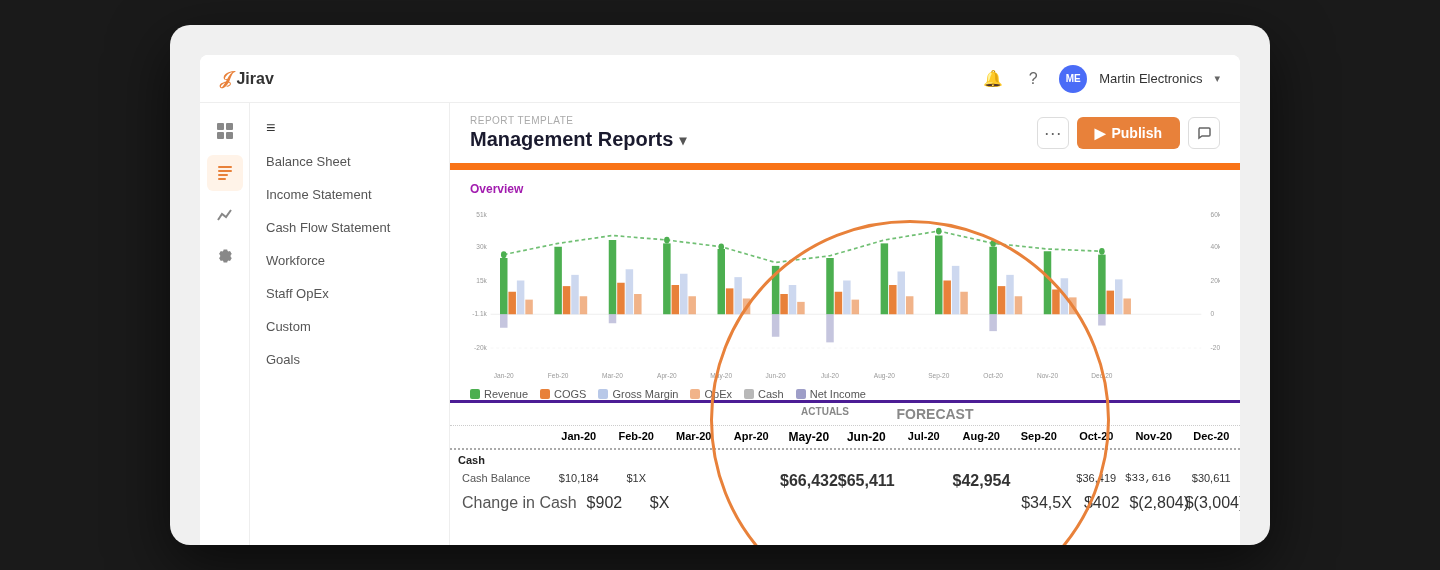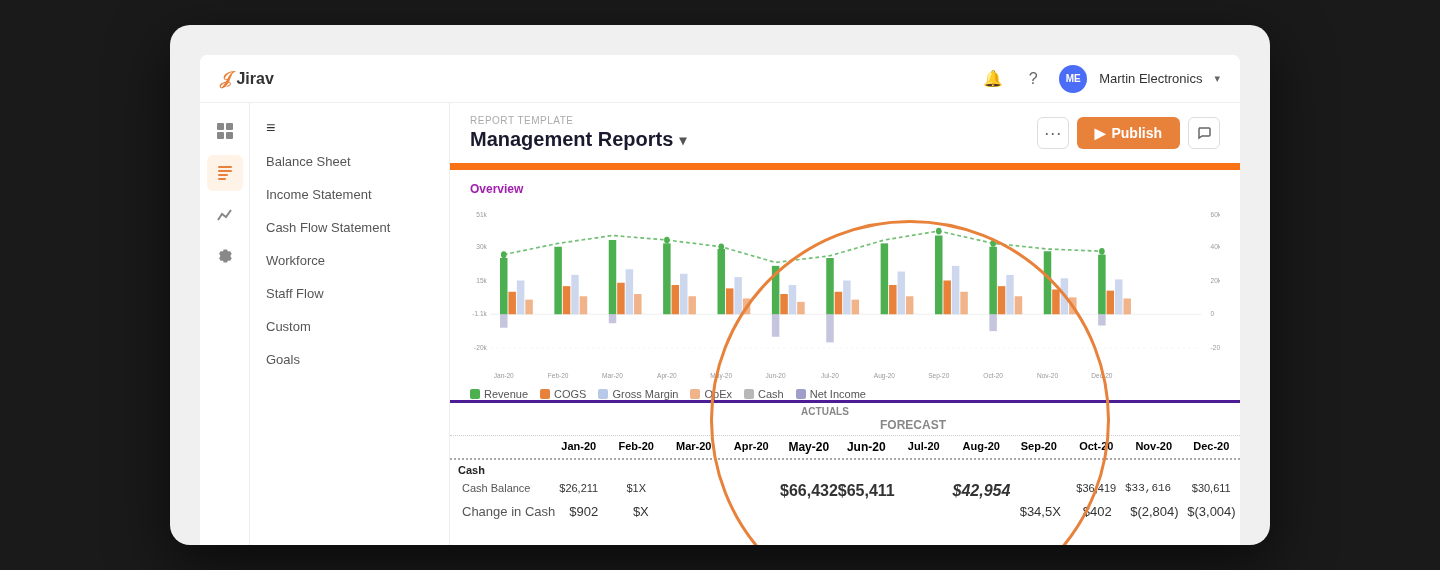--- a/index.html
+++ b/index.html
@@ -353,21 +353,21 @@
       </div>
 
       <div class="nav-panel">
         <div class="nav-header">
           <span class="hamburger-icon">≡</span>
         </div>
         <div class="nav-item">Balance Sheet</div>
         <div class="nav-item">Income Statement</div>
         <div class="nav-item">Cash Flow Statement</div>
         <div class="nav-item">Workforce</div>
-        <div class="nav-item">Staff Flow</div>
+        <div class="nav-item">Staff OpEx</div>
         <div class="nav-item">Custom</div>
         <div class="nav-item">Goals</div>
       </div>
 
       <div class="content-area">
 
         <div class="content-header">
           <div>
             <div class="report-label">REPORT TEMPLATE</div>
             <div class="report-title">
@@ -534,21 +534,21 @@
 
           <div style="border-top: 3px solid #4c1d95; background:#fff; font-size:11px;">
 
             <div style="display:flex; border-bottom: 1px dotted #ccc; padding: 3px 0;">
               <div style="min-width:100px;"></div>
               <div style="flex:1;text-align:center;min-width:55px;"></div>
               <div style="flex:1;text-align:center;min-width:55px;"></div>
               <div style="flex:1;text-align:center;min-width:55px;"></div>
               <div style="flex:1;text-align:center;min-width:55px;"></div>
               <div style="flex:2;text-align:center;color:#888;font-size:10px;font-weight:600;min-width:110px;">ACTUALS</div>
-              <div style="flex:2;text-align:left;color:#888;font-size:12px;font-weight:600;min-width:110px;margin-top:12px;">FORECAST</div>
+              <div style="flex:2;text-align:center;color:#888;font-size:14px;font-weight:600;min-width:110px;">FORECAST</div>
               <div style="flex:1;text-align:center;min-width:55px;"></div>
               <div style="flex:1;text-align:center;min-width:55px;"></div>
               <div style="flex:1;text-align:center;min-width:55px;"></div>
               <div style="flex:1;text-align:center;min-width:55px;"></div>
               <div style="flex:1;text-align:center;min-width:55px;"></div>
             </div>
 
             <div style="display:flex; border-bottom: 2px dotted #aaa; padding: 4px 0; font-weight:600;">
               <div style="min-width:100px;"></div>
               <div style="flex:1;text-align:center;min-width:55px;">Jan-20</div>
@@ -562,35 +562,35 @@
               <div style="flex:1;text-align:center;min-width:55px;">Sep-20</div>
               <div style="flex:1;text-align:center;min-width:55px;">Oct-20</div>
               <div style="flex:1;text-align:center;min-width:55px;">Nov-20</div>
               <div style="flex:1;text-align:center;min-width:55px;">Dec-20</div>
             </div>
 
             <div style="padding:4px 8px;font-weight:600;font-size:11px;color:#222;">Cash</div>
 
             <div style="display:flex; padding:2px 0; font-size:11px; color:#333;">
               <div style="min-width:100px;padding-left:12px;color:#555;">Cash Balance</div>
-              <div style="flex:1;text-align:center;min-width:55px;">$26,211</div>
+              <div style="flex:1;text-align:center;min-width:55px;">$10,184</div>
               <div style="flex:1;text-align:center;min-width:55px;">$1X</div>
               <div style="flex:1;text-align:center;min-width:55px;"></div>
               <div style="flex:1;text-align:center;min-width:55px;"></div>
               <div style="flex:1;text-align:center;min-width:55px;font-size:16px;font-weight:700;">$66,432</div>
               <div style="flex:1;text-align:center;min-width:55px;font-size:16px;font-weight:700;">$65,411</div>
               <div style="flex:1;text-align:center;min-width:55px;"></div>
-              <div style="flex:1;text-align:left;min-width:55px;font-size:16px;font-weight:700;font-style:italic;">$42,954</div>
+              <div style="flex:1;text-align:left;min-width:55px;font-size:16px;font-weight:700;">$42,954</div>
               <div style="flex:1;text-align:center;min-width:55px;"></div>
               <div style="flex:1;text-align:center;min-width:55px;">$36,419</div>
               <div style="flex:1;text-align:left;min-width:55px;font-family:Liberation Mono, monospace;">$33,616</div>
               <div style="flex:1;text-align:center;min-width:55px;">$30,611</div>
             </div>
 
-            <div style="display:flex; padding:2px 0; font-size:13px; color:#333;">
+            <div style="display:flex; padding:2px 0; font-size:16px; color:#333;">
               <div style="min-width:100px;padding-left:12px;color:#555;">Change in Cash</div>
               <div style="flex:1;text-align:center;min-width:55px;">$902</div>
               <div style="flex:1;text-align:center;min-width:55px;">$X</div>
               <div style="flex:1;text-align:center;min-width:55px;"></div>
               <div style="flex:1;text-align:center;min-width:55px;"></div>
               <div style="flex:1;text-align:center;min-width:55px;"></div>
               <div style="flex:1;text-align:center;min-width:55px;"></div>
               <div style="flex:1;text-align:center;min-width:55px;"></div>
               <div style="flex:1;text-align:center;min-width:55px;"></div>
               <div style="flex:1;text-align:center;min-width:55px;">$34,5X</div>

